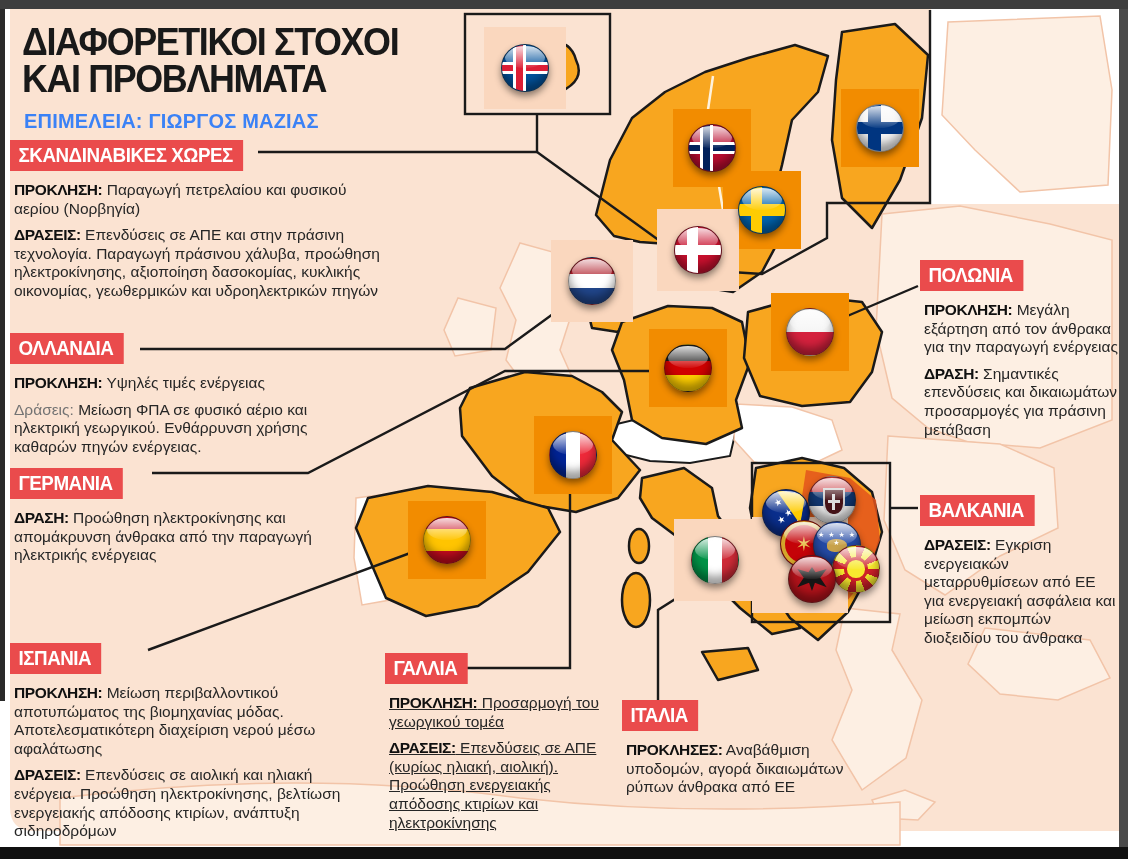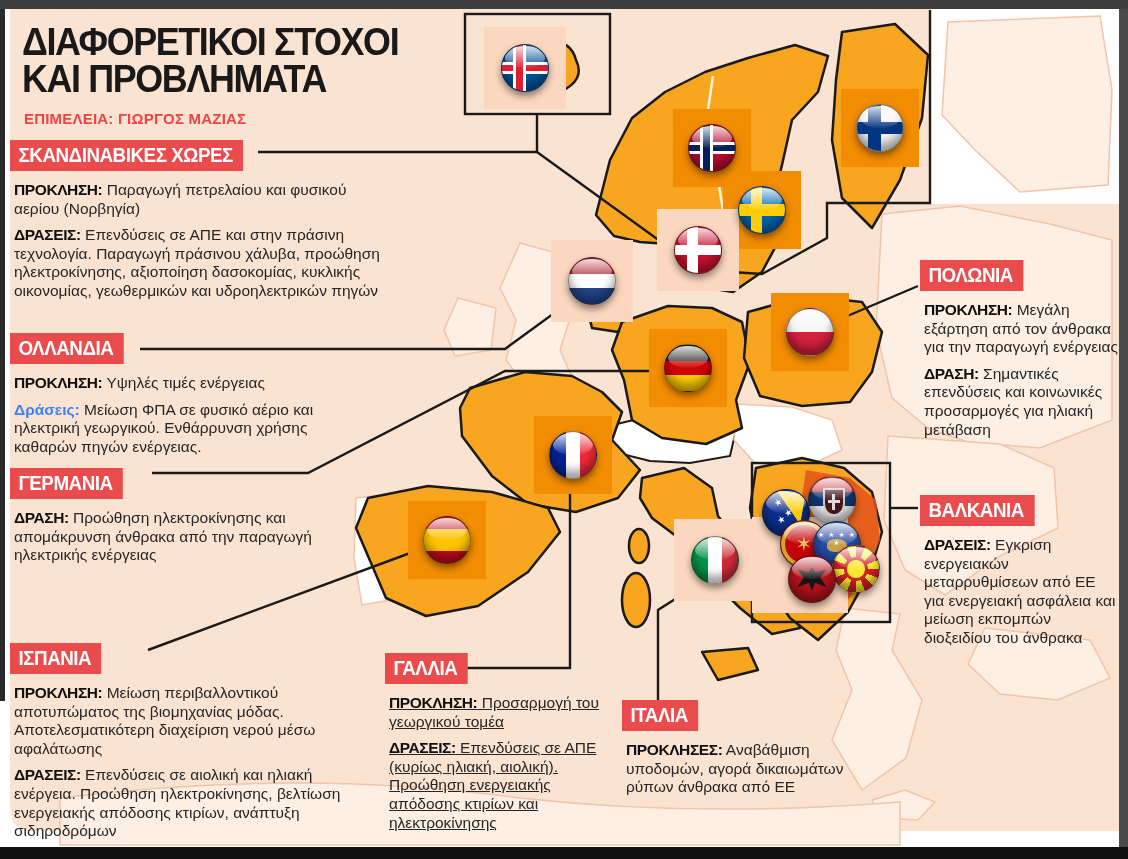--- a/index.html
+++ b/index.html
@@ -12,31 +12,31 @@
   .bar-right{position:absolute;left:1119px;top:9px;width:9px;height:838px;background:#4a4a4a;}
   .bar-left{position:absolute;left:0;top:9px;width:5px;height:692px;background:#2a2a2a;}
 
   
   .map{position:absolute;left:0;top:0;width:1128px;height:859px;}
 
   
   .title{position:absolute;left:22px;top:24px;font-size:39px;line-height:.94;
          font-weight:800;letter-spacing:-1.5px;color:#191919;transform:scaleX(.92);
          transform-origin:left top;white-space:nowrap;}
-  .byline{position:absolute;left:24px;top:110px;font-size:15px;font-weight:bold;
-          color:#ef4444;letter-spacing:.2px;}
+  .byline{position:absolute;left:24px;top:110px;font-size:20px;font-weight:bold;
+          color:#3b82f6;letter-spacing:.2px;}
 
   
   .block{position:absolute;}
   .rlabel{display:inline-block;background:#EA4B4C;color:#fff;font-weight:800;
           font-size:20px;line-height:1;padding:5px 11px 6px 9px;letter-spacing:-.5px;
           margin-bottom:7px;transform:scaleX(.94);transform-origin:left top;white-space:nowrap;}
   .block p{margin:3px 0 8px 4px;font-size:15.5px;line-height:1.2;}
   .lead{font-weight:800;color:#101010;letter-spacing:-.4px;}
-  .lead.normal{font-weight:bold;letter-spacing:0;color:#3b82f6;}
+  .lead.normal{font-weight:normal;letter-spacing:0;color:#737373;}
 
   .b-scand{left:10px;top:140px;width:372px;}
   .b-nl{left:10px;top:333px;width:340px;}
   .b-de{left:10px;top:468px;width:368px;}
   .b-es{left:10px;top:643px;width:352px;}
   .b-fr{left:385px;top:653px;width:220px;text-decoration:underline;}
   .b-it{left:622px;top:700px;width:262px;}
   .b-pl{left:920px;top:260px;width:200px;}
   .b-bk{left:920px;top:495px;width:198px;}
 
@@ -267,19 +267,19 @@
 </section>
 
 <section class="block b-it">
   <div class="rlabel">ΙΤΑΛΙΑ</div>
   <p><b class="lead">ΠΡΟΚΛΗΣΕΣ:</b><span> Αναβάθμιση υποδομών, αγορά δικαιωμάτων ρύπων άνθρακα από ΕΕ</span></p>
 </section>
 
 <section class="block b-pl">
   <div class="rlabel">ΠΟΛΩΝΙΑ</div>
   <p><b class="lead">ΠΡΟΚΛΗΣΗ:</b><span> Μεγάλη εξάρτηση από τον άνθρακα για την παραγωγή ενέργειας</span></p>
-  <p><b class="lead">ΔΡΑΣΗ:</b><span> Σημαντικές επενδύσεις και κοινωνικές προσαρμογές για ηλιακή μετάβαση</span></p>
+  <p><b class="lead">ΔΡΑΣΗ:</b><span> Σημαντικές επενδύσεις και δικαιωμάτων προσαρμογές για πράσινη μετάβαση</span></p>
 </section>
 
 <section class="block b-bk">
   <div class="rlabel">ΒΑΛΚΑΝΙΑ</div>
   <p><b class="lead">ΔΡΑΣΕΙΣ:</b><span> Εγκριση ενεργειακών μεταρρυθμίσεων από ΕΕ για ενεργειακή ασφάλεια και μείωση εκπομπών διοξειδίου του άνθρακα</span></p>
 </section>
 
 </body></html>

